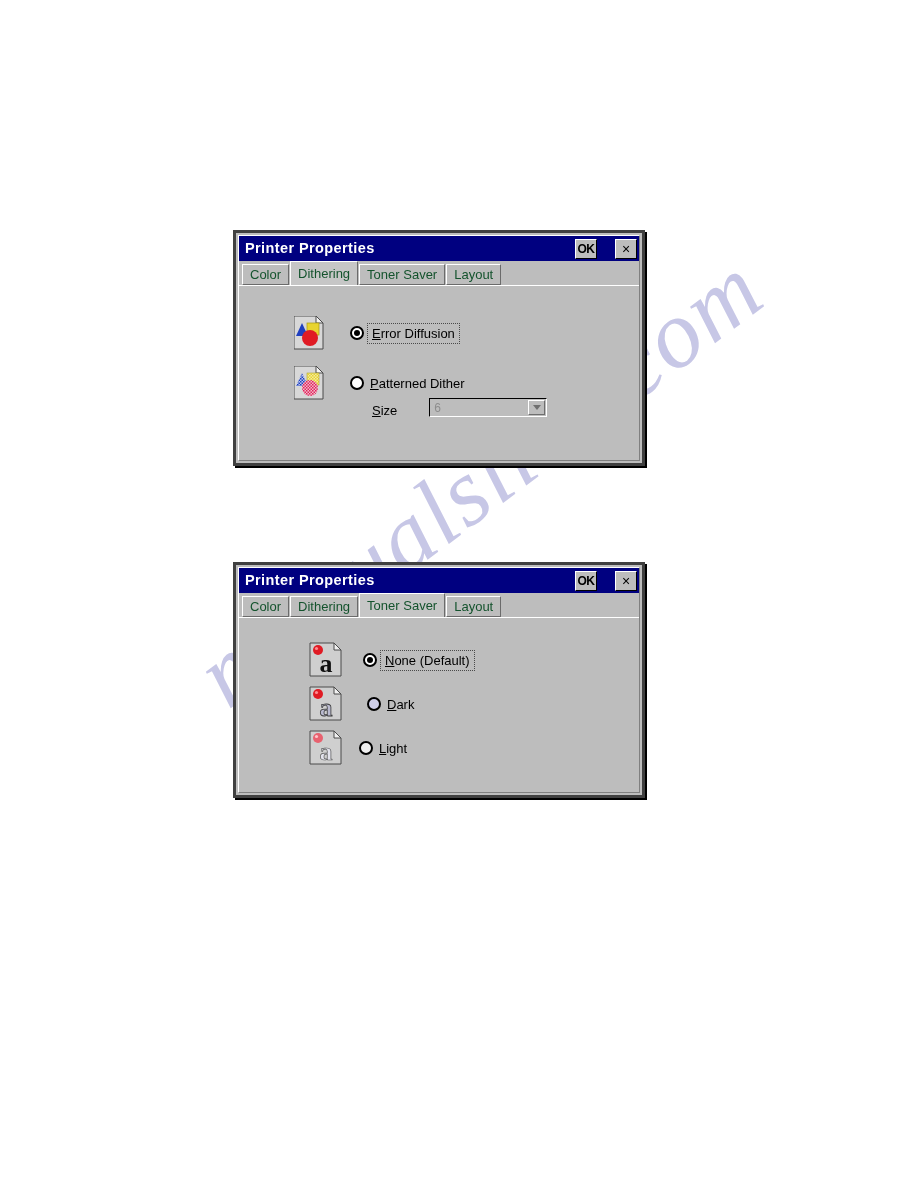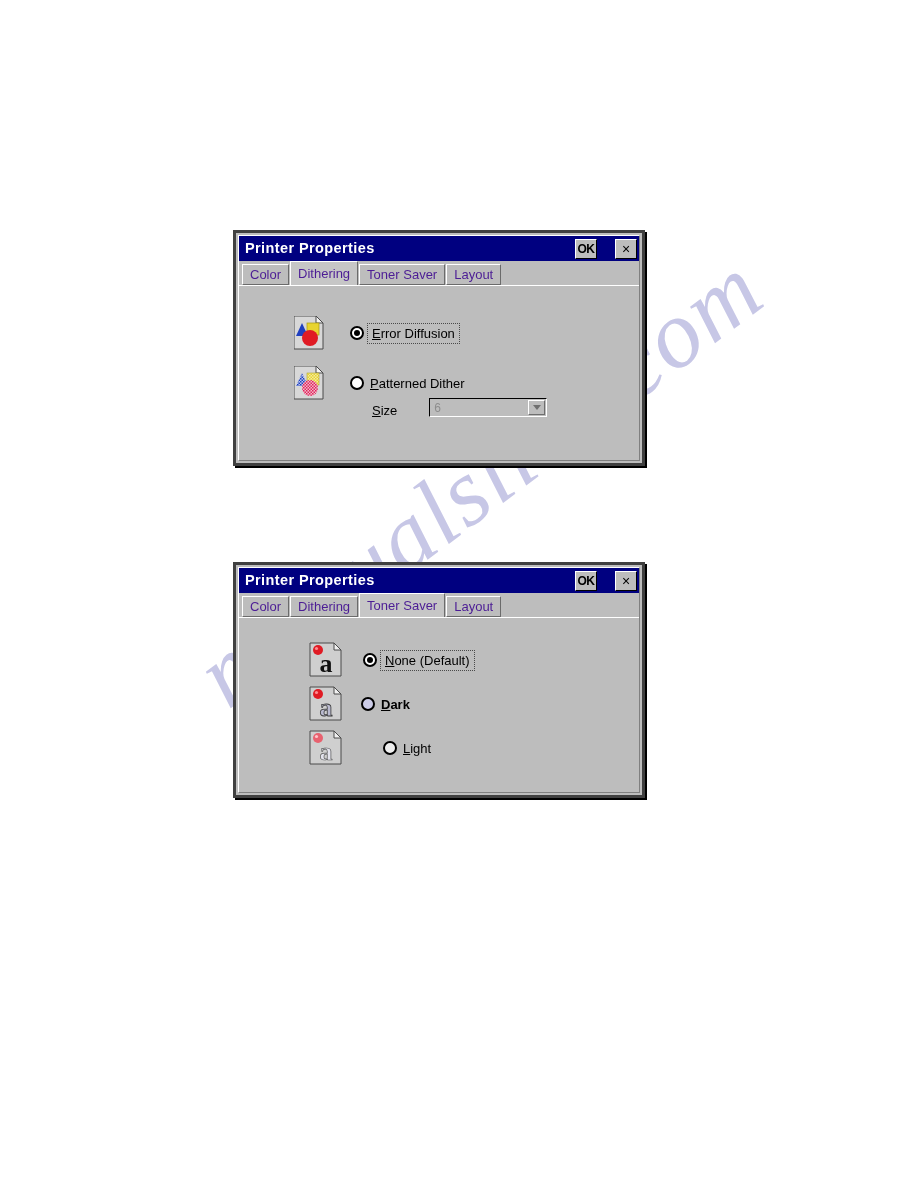--- a/index.html
+++ b/index.html
@@ -118,21 +118,21 @@
     padding: 0 7px;
     margin-right: 1px;
     background: #bdbdbd;
     border: 1px solid #6b6b6b;
     border-top-color: #ffffff;
     border-left-color: #ffffff;
     box-sizing: border-box;
     display: flex;
     align-items: center;
     font-size: 13px;
-    color: #4c1d95;
+    color: #14532d;
     font-family: "Liberation Sans", sans-serif;
     cursor: default;
     position: relative;
     line-height: 1;
   }
   .tab.active {
     height: 24px;
     background: #c6c6c6;
     border-bottom: none;
     font-weight: 400;
@@ -394,37 +394,37 @@
       <div class="opt-row" style="left:70px; top:68px;">
         <div class="opt-icon" style="width:34px;height:36px;">
           <svg width="34" height="36" viewBox="0 0 34 36">
             <polygon points="1,1 25,1 32,8 32,34 1,34" fill="#cfcfcf" stroke="#4a4a4a" stroke-width="1"></polygon>
             <polygon points="25,1 32,8 25,8" fill="#f0f0f0" stroke="#4a4a4a" stroke-width="1"></polygon>
             <circle cx="9" cy="8" r="5" fill="#e01b24"></circle>
             <circle cx="7.5" cy="6.5" r="1.6" fill="#ff8b90"></circle>
             <text x="17" y="30" font-family="Liberation Serif, serif" font-size="26" font-weight="bold" fill="#b9b9cf" stroke="#3a3a3a" stroke-width="0.8" text-anchor="middle">a</text>
           </svg>
         </div>
-        <div class="radio-wrap" style="margin-left:18px;font-weight:bold;">
+        <div class="radio-wrap" style="margin-left:24px;">
           <div class="radio lav"></div>
           <div class="radio-label"><span class="acc">D</span>ark</div>
         </div>
       </div>
 
       <div class="opt-row" style="left:70px; top:112px;">
         <div class="opt-icon" style="width:34px;height:36px;">
           <svg width="34" height="36" viewBox="0 0 34 36">
             <polygon points="1,1 25,1 32,8 32,34 1,34" fill="#cfcfcf" stroke="#4a4a4a" stroke-width="1"></polygon>
             <polygon points="25,1 32,8 25,8" fill="#f0f0f0" stroke="#4a4a4a" stroke-width="1"></polygon>
             <circle cx="9" cy="8" r="5" fill="#e8616f"></circle>
             <circle cx="7.5" cy="6.5" r="1.6" fill="#ffc4ca"></circle>
             <text x="17" y="30" font-family="Liberation Serif, serif" font-size="26" font-weight="bold" fill="#e2e2ec" stroke="#5a5a5a" stroke-width="0.7" text-anchor="middle">a</text>
           </svg>
         </div>
-        <div class="radio-wrap" style="margin-left:40px;">
+        <div class="radio-wrap" style="margin-left:16px;">
           <div class="radio ltgray"></div>
           <div class="radio-label"><span class="acc">L</span>ight</div>
         </div>
       </div>
 
     </div>
   </div>
 </div>
 
 </body></html>

